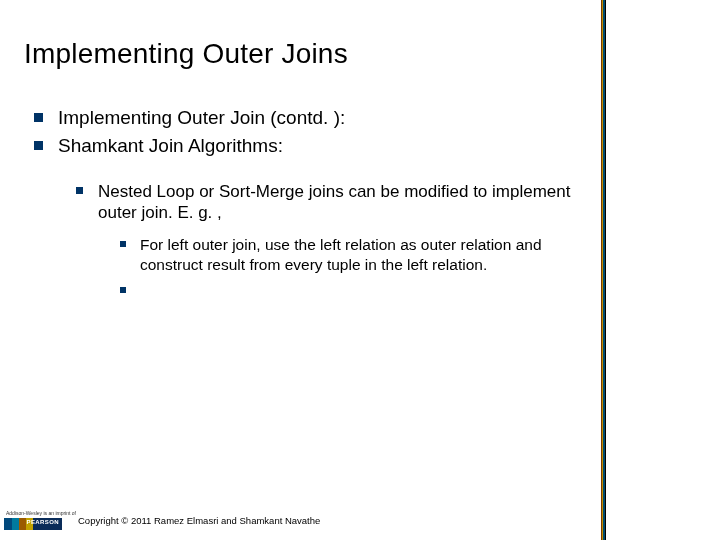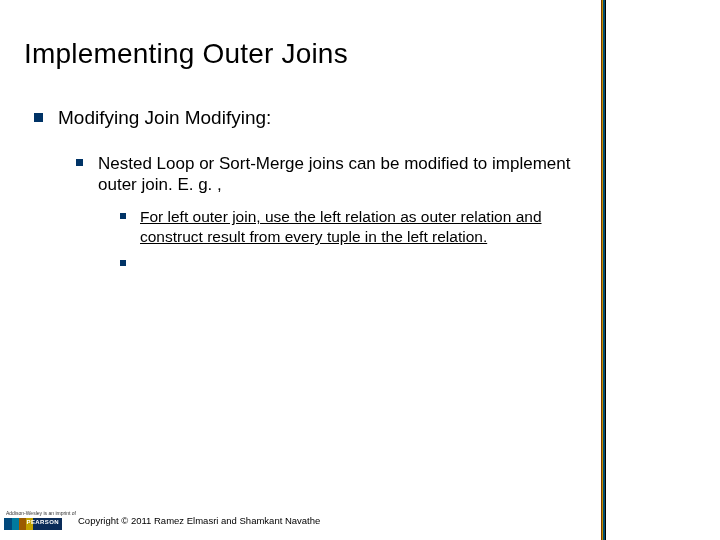--- a/index.html
+++ b/index.html
@@ -70,21 +70,20 @@
   .lvl3-wrap {
     margin-top: 12px;
     margin-left: 44px;
     font-size: 15.5px;
   }
   .lvl3 {
     position: relative;
     padding-left: 22px;
     margin-bottom: 6px;
     line-height: 1.3;
-    text-decoration: underline;
   }
   .lvl3 .bullet {
     position: absolute;
     left: 2px;
     top: 6px;
     width: 6px;
     height: 6px;
     background: #003366;
   }
   .footer {
@@ -145,21 +144,25 @@
 </head>
 <body>
 
 <div class="slide">
 
   <div class="title">Implementing Outer Joins</div>
 
   <div class="body">
     <div class="lvl1">
       <span class="bullet"></span>
-      <span>Modifying Join Modifying:</span>
+      <span>Implementing Outer Join (contd. ):</span>
+    </div>
+    <div class="lvl1">
+      <span class="bullet"></span>
+      <span>Shamkant Join Algorithms:</span>
     </div>
 
     <div class="lvl2-wrap">
       <div class="lvl2">
         <span class="bullet"></span>
         <span>Nested Loop or Sort-Merge joins can be modified to implement outer join. E. g. ,</span>
       </div>
 
       <div class="lvl3-wrap">
         <div class="lvl3">

